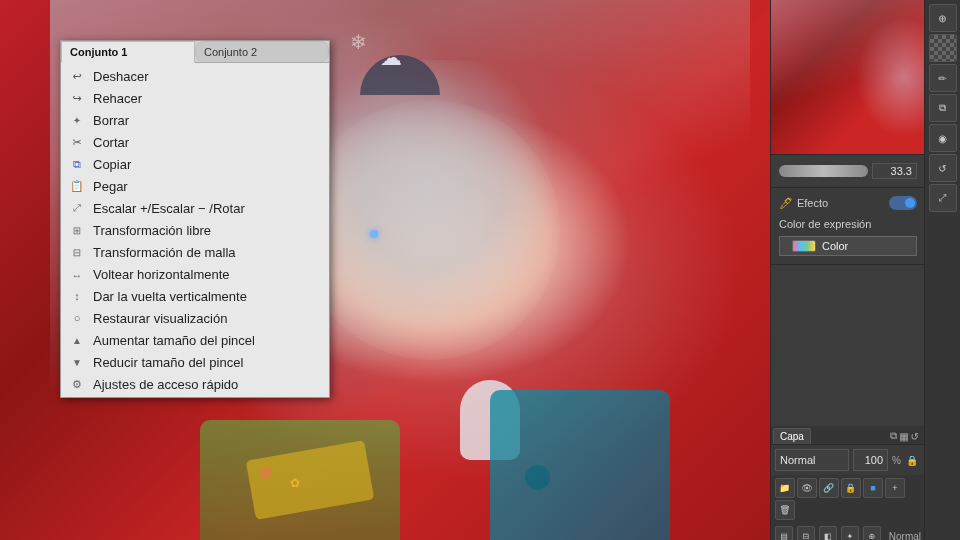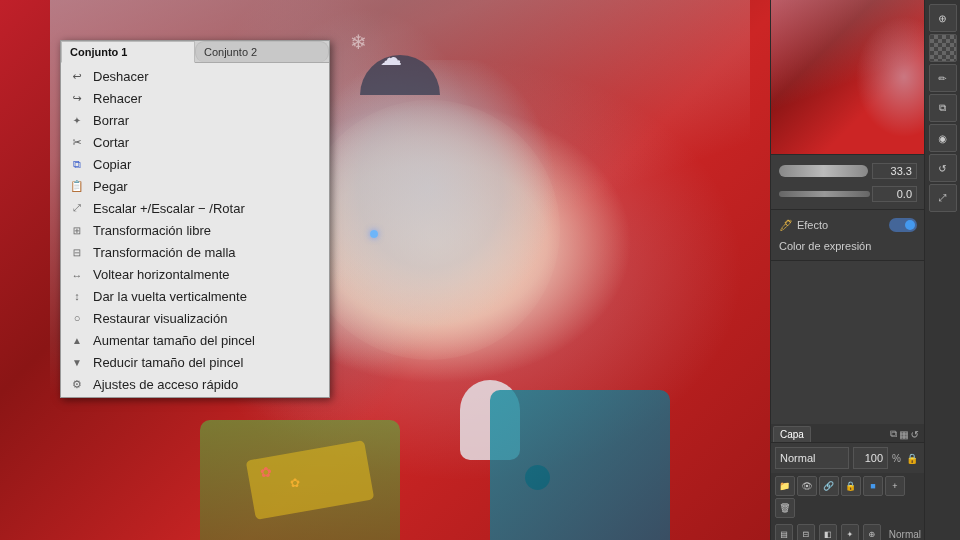--- a/index.html
+++ b/index.html
@@ -454,38 +454,40 @@
   <div class="right-content">
 
     <div class="thumbnail-area" style="height:155px;flex-shrink:0;">
     </div>
 
     <div class="panel-section">
       <div class="brush-preview-area">
         <div class="brush-stroke-preview"></div>
         <span class="num-field">33.3</span>
       </div>
-      <div class="tool-panel-row">
-        <div class="brush-stroke-preview" style="height:6px;background:linear-gradient(90deg,#666 0%,#999 50%,#666 100%);"></div>
-        <span class="num-field">0.0</span>
-      </div>
     </div>
 
     <div class="panel-section" style="background:#3a3a3a;">
       <div class="right-tool-row">
         <span style="font-size:11px;color:#eebb44;">🖊</span>
         <span class="property-label">Efecto</span>
         <div style="margin-left:auto;display:flex;align-items:center;gap:4px;">
           <div style="width:28px;height:14px;background:#446699;border-radius:7px;position:relative;cursor:pointer;">
             <div style="position:absolute;right:2px;top:2px;width:10px;height:10px;border-radius:50%;background:#4499ee;"></div>
           </div>
         </div>
       </div>
       <div class="right-tool-row">
         <span class="property-label">Color de expresión</span>
+      </div>
+      <div style="padding:2px 4px 4px;">
+        <button style="background:#484848;border:1px solid #666;color:#eee;font-size:11px;padding:3px 12px;cursor:pointer;display:flex;align-items:center;gap:6px;width:100%;">
+          <div class="color-swatch" style="width:24px;height:12px;"></div>
+          <span>Color</span>
+        </button>
       </div>
     </div>
 
     <div style="flex:1;"></div>
 
     <div class="layer-section">
       <div class="layer-tabs">
         <div class="layer-tab active">
           <span>Capa</span>
         </div>

